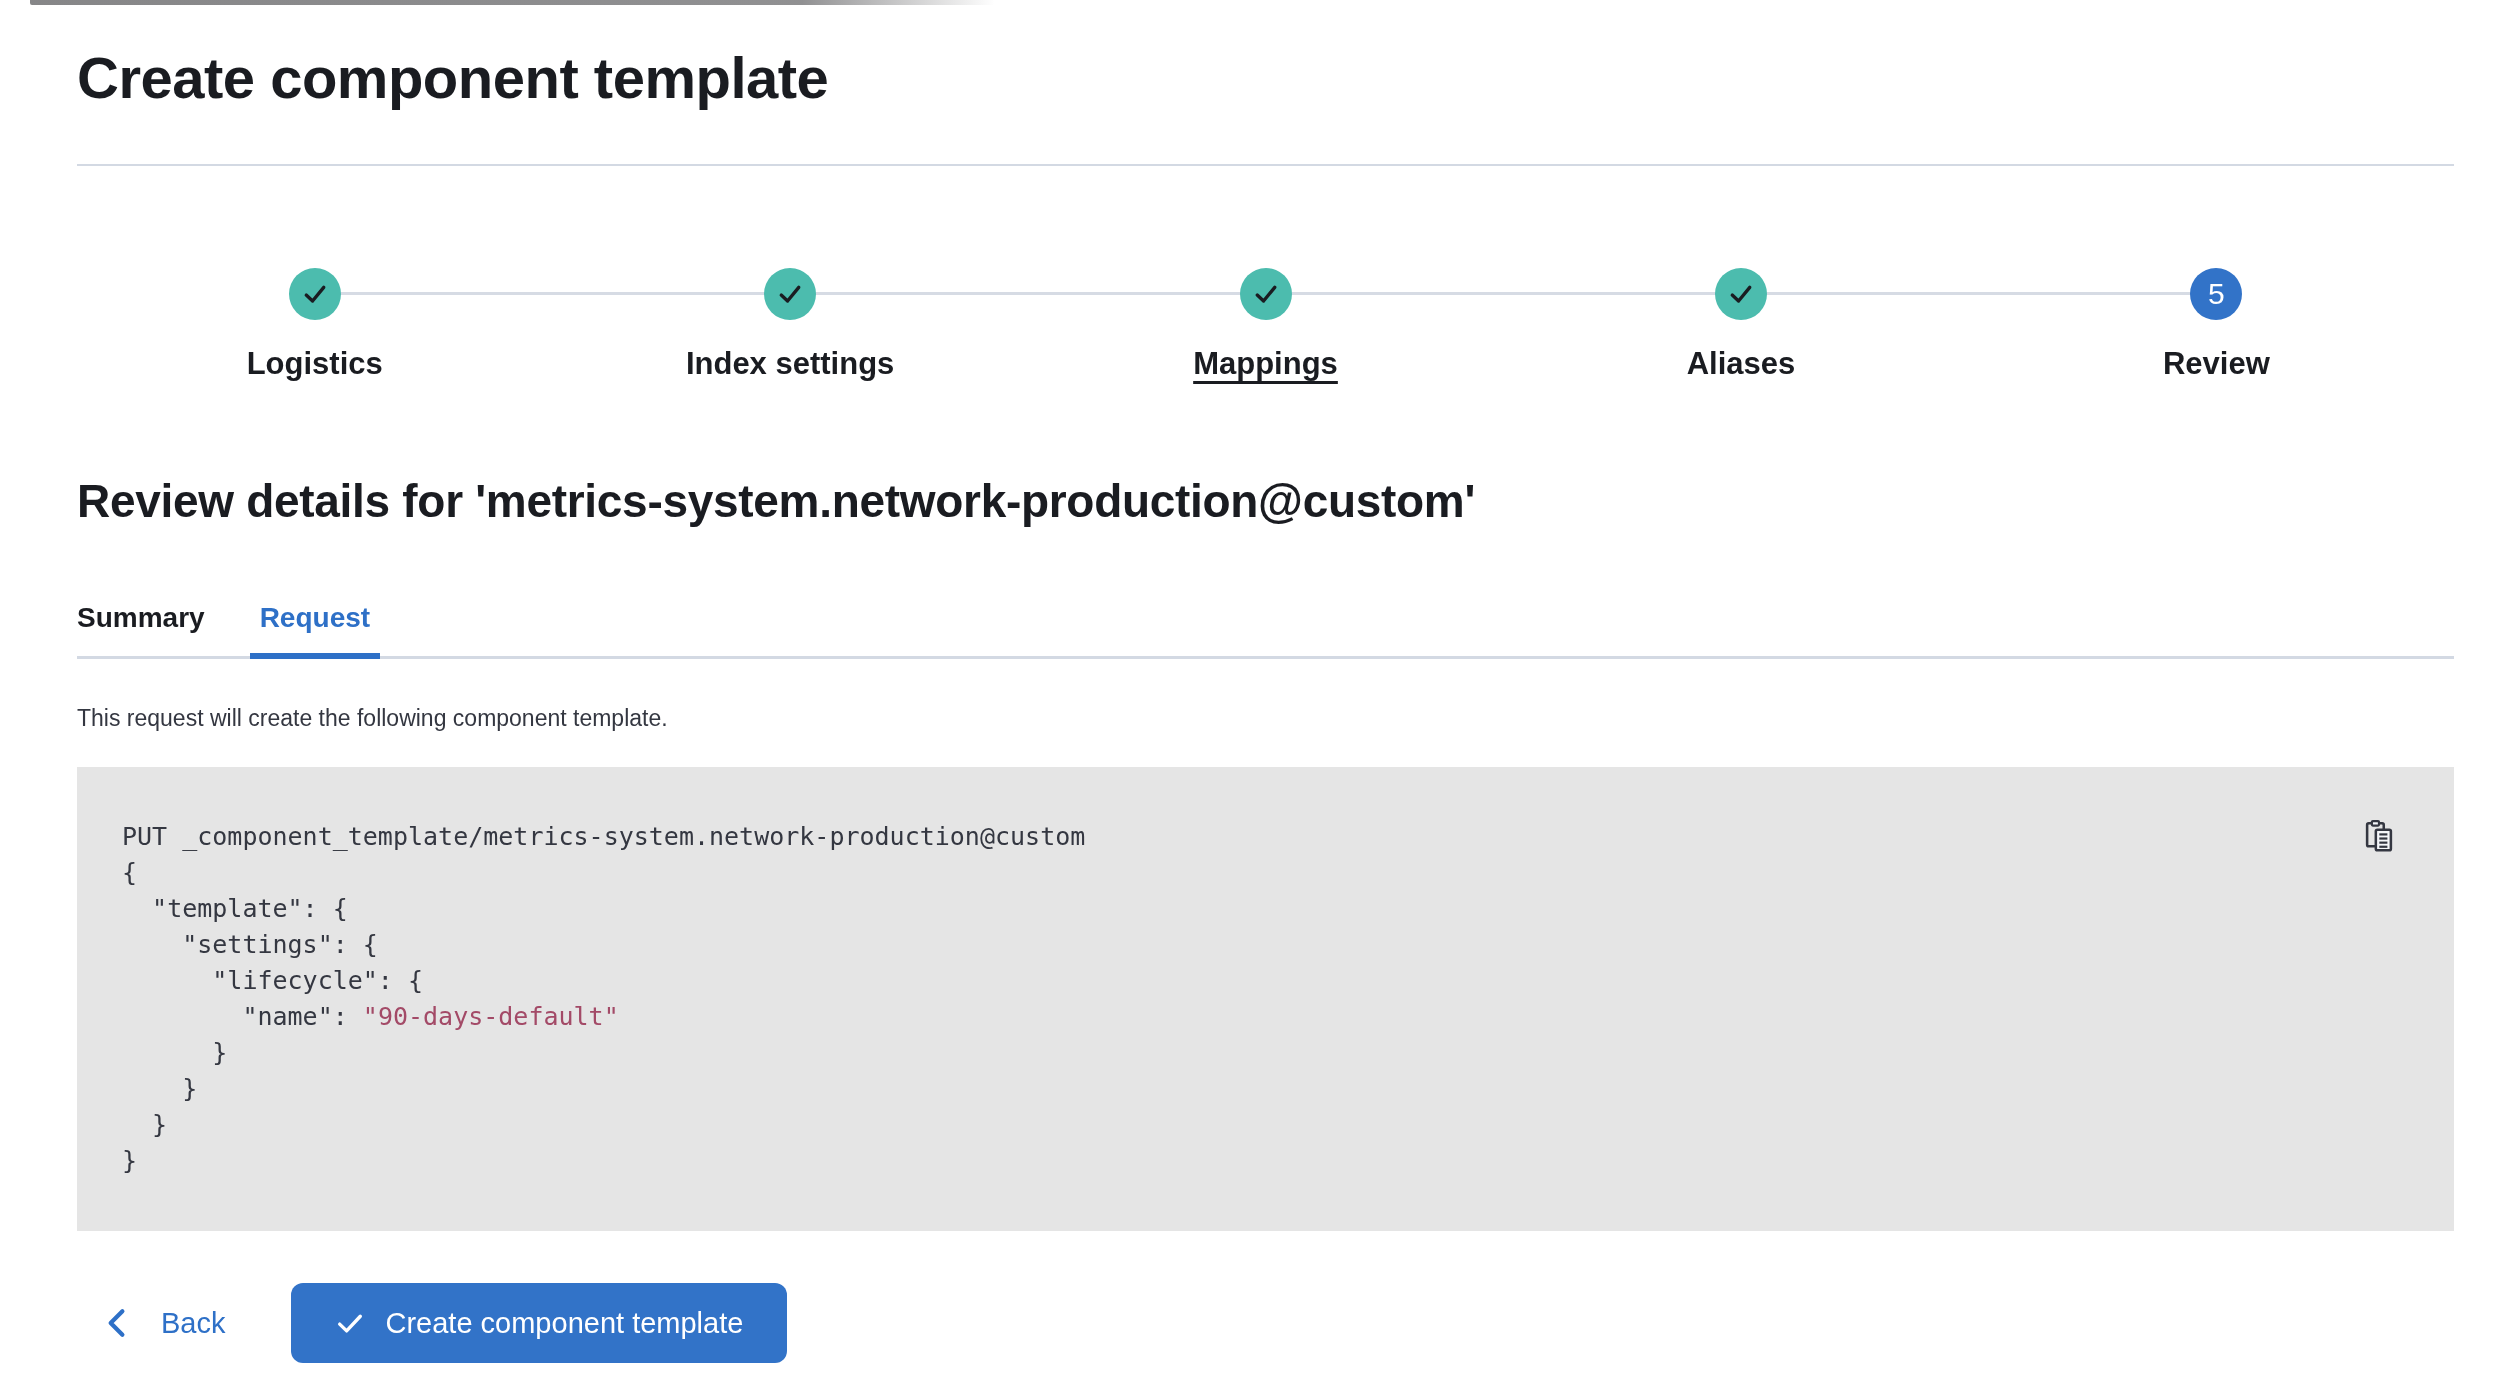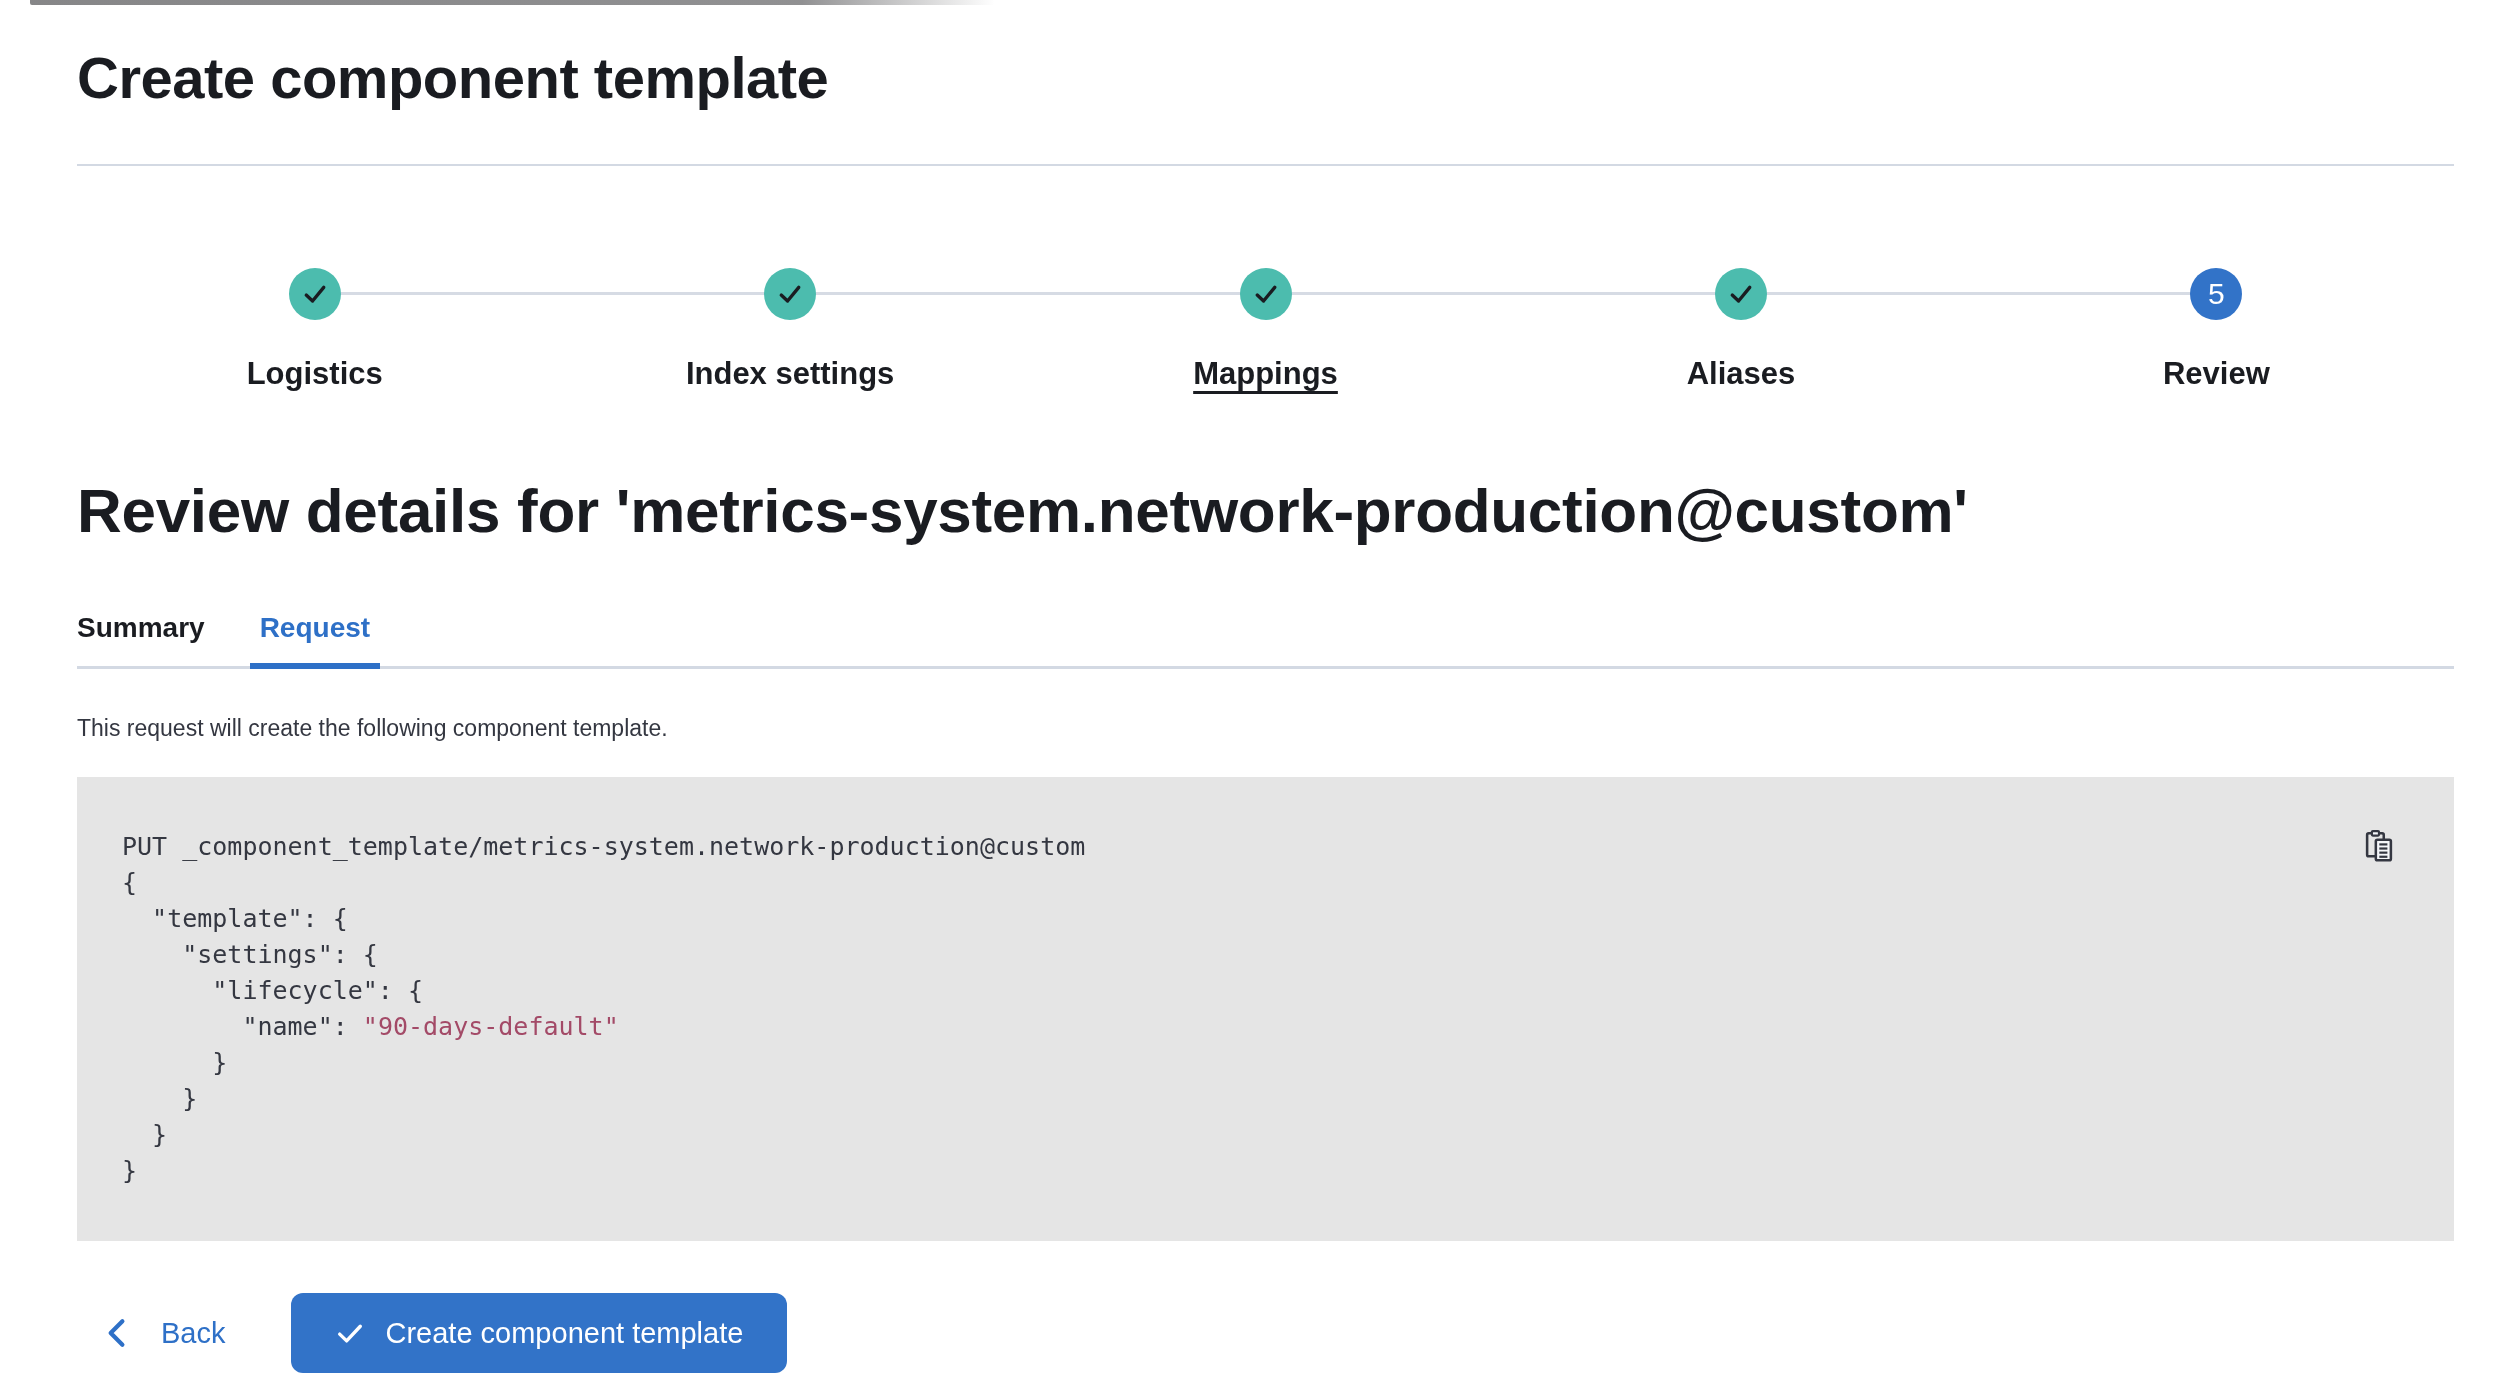--- a/index.html
+++ b/index.html
@@ -34,31 +34,31 @@
   }
   .step-circle {
     width: 52px; height: 52px; border-radius: 50%;
     display: flex; align-items: center; justify-content: center;
     position: relative; z-index: 1;
   }
   .step-circle.complete { background: #4cbcae; }
   .step-circle.current  { background: #3273c8; }
   .step-number { color: #ffffff; font-size: 30px; font-weight: 500; }
   .step-label {
-    margin-top: 36px; font-size: 31px; font-weight: 700; color: #1a1c21;
+    margin-top: 26px; font-size: 31px; font-weight: 700; color: #1a1c21;
     line-height: 36px; text-align: center;
   }
   .step-label.hover-underline {
     text-decoration: underline; text-decoration-thickness: 3px; text-underline-offset: 7px;
   }
 
   
   .review-heading {
     margin-top: 90px;
-    font-size: 62px; line-height: 58px; font-weight: 700;
+    font-size: 46px; line-height: 58px; font-weight: 700;
     letter-spacing: -0.3px; color: #1a1c21;
   }
   .tabs { display: flex; gap: 55px; margin-top: 72px; border-bottom: 3px solid #d3d9e3; }
   .tab {
     font-size: 28px; font-weight: 700; color: #1a1c21;
     padding-bottom: 22px; position: relative; cursor: pointer; background: none; border: none;
     font-family: "Liberation Sans", sans-serif;
   }
   .tab.active { color: #2e70c7; }
   .tab.active::after {

